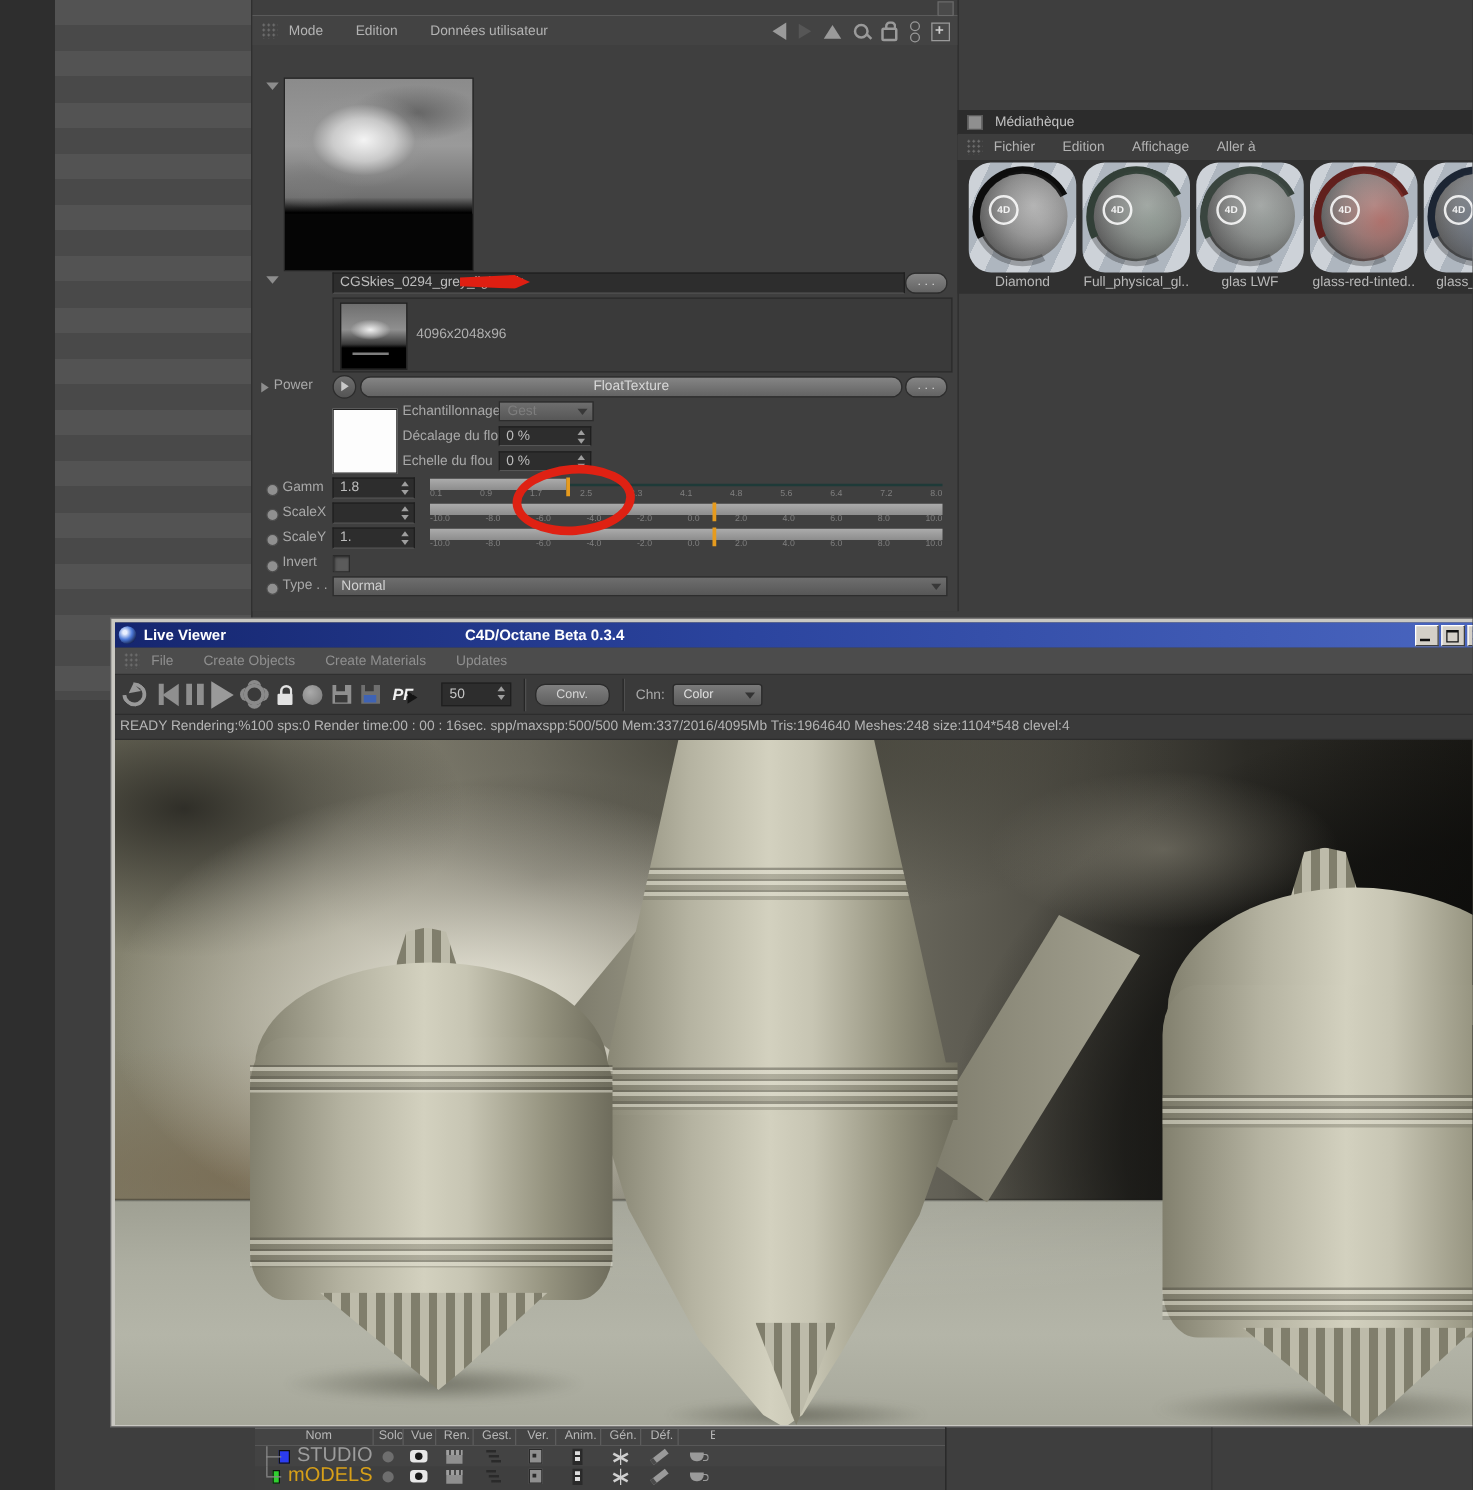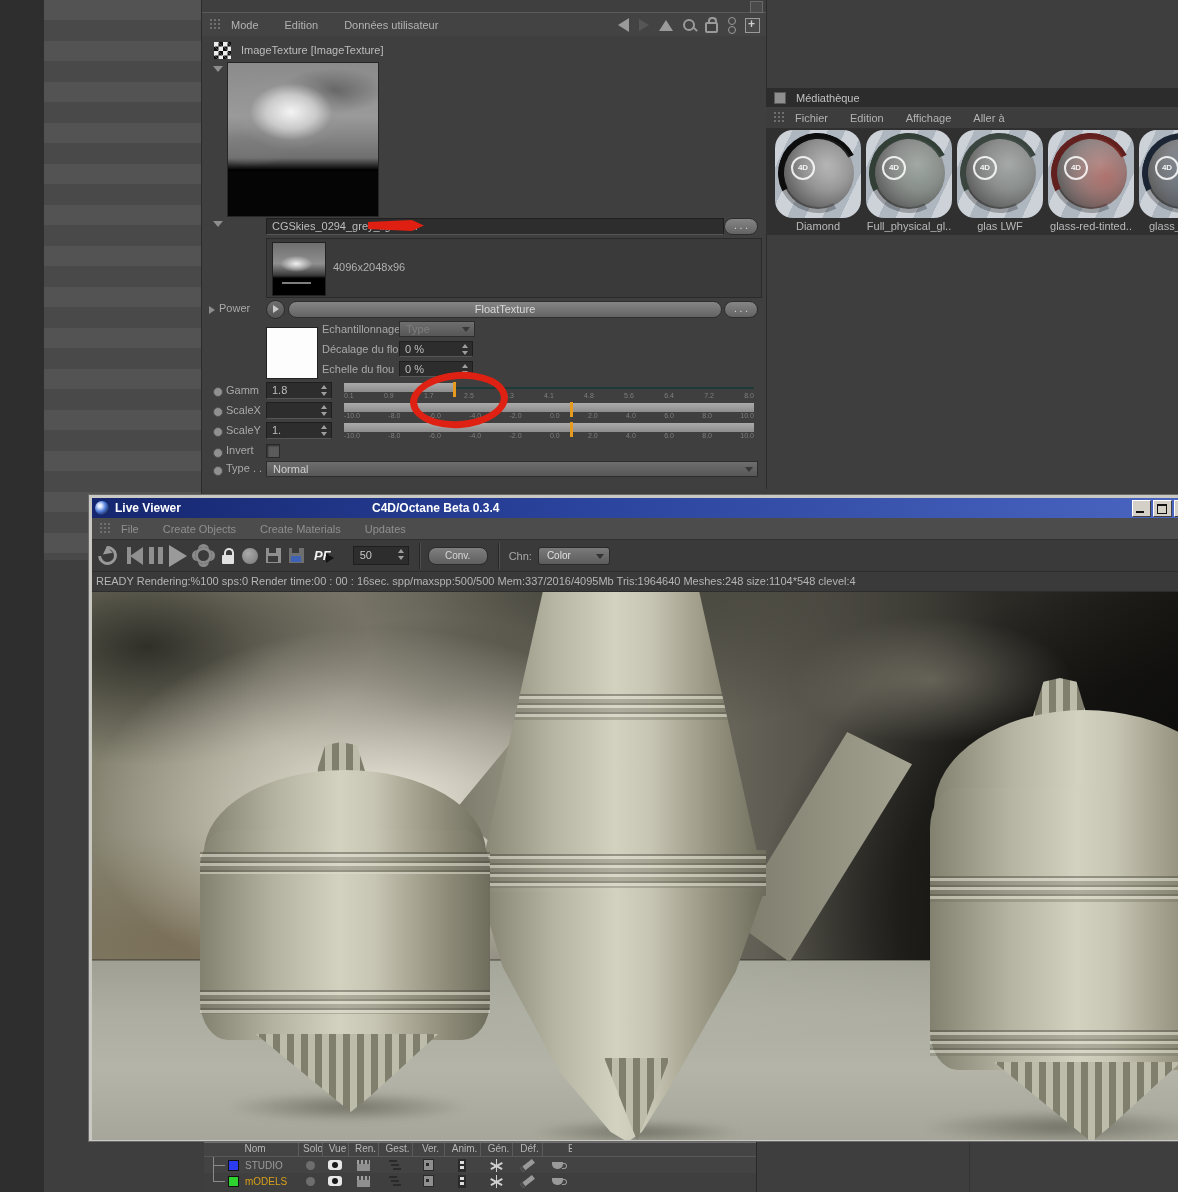--- a/index.html
+++ b/index.html
@@ -194,21 +194,21 @@
   .om-row:nth-child(odd){background:#434343;}
   .omc{box-sizing:border-box;display:flex;align-items:center;justify-content:center;}
   .omc.c1{width:94px;justify-content:flex-start;}
   .c2{width:24px;}.c3{width:26px;}.c4{width:30px;}.c5{width:34px;}.c6{width:32px;}
   .c7{width:36px;}.c8{width:32px;}.c9{width:30px;}.c10{width:30px;}
   .tree{width:18px;height:16px;position:relative;margin-left:6px;}
   .tree::before{content:'';position:absolute;left:3px;top:0;width:1px;height:8px;background:#8a8a8a;}
   .tree::after{content:'';position:absolute;left:3px;top:8px;width:12px;height:1px;background:#8a8a8a;}
   .om-row:first-child .tree::before{height:16px;}
   .om-swatch{width:9px;height:9px;background:var(--swatch,#888);border:1px solid #111;margin-right:6px;}
-  .om-name{font-size:10px;color:var(--name_color,#9c9c9c);}
+  .om-name{font-size:16px;color:var(--name_color,#9c9c9c);}
   .i-dot{width:9px;height:9px;border-radius:50%;background:#6e6e6e;}
   .i-eye{width:14px;height:10px;background:#e8e8e8;border-radius:3px;position:relative;}
   .i-eye::after{content:'';position:absolute;left:4px;top:2px;width:6px;height:6px;background:#1a1a1a;border-radius:50%;}
   .i-clap{width:13px;height:11px;background:#8f8f8f;border-top:4px solid #4a4a4a;box-sizing:border-box;position:relative;}
   .i-clap::after{content:'';position:absolute;left:0;top:-4px;width:100%;height:4px;
     background:repeating-linear-gradient(90deg,#9f9f9f 0 2px,transparent 2px 4px);}
   .i-gest{width:12px;height:10px;background:
     linear-gradient(90deg,#2a2a2a 0 8px,transparent 8px) 0 0/10px 2px no-repeat,
     linear-gradient(90deg,#2a2a2a 0 8px,transparent 8px) 2px 4px/10px 2px no-repeat,
     linear-gradient(90deg,#2a2a2a 0 8px,transparent 8px) 4px 8px/10px 2px no-repeat;}
@@ -258,24 +258,20 @@
       <div class="tri-r-dim"></div>
       <div class="tri-u"></div>
       <div class="mag"></div>
       <div class="lock-open"></div>
       <div class="dbl-circ">
           <i></i>
           <i></i>
         </div>
       <div class="add-box"></div>
     </div>
-    <div class="title-row">
-      <div class="checker"></div>
-      <span class="obj-title">ImageTexture [ImageTexture]</span>
-    </div>
 
     <div class="abs collapse" style="left:11px;top:66px;"></div>
     <div class="abs hdr-preview"></div>
 
     <div class="abs collapse" style="left:11px;top:221px;"></div>
     <div class="fld" style="left:64px;top:218px;width:446px;height:15px;">
       <span>CGSkies_0294_grey_light.hdr</span>
     </div>
     <div class="pill-btn" style="left:522px;top:218px;width:32px;height:15px;line-height:14px;">. . .</div>
 
@@ -289,21 +285,21 @@
     <div class="abs exp-arrow" style="left:7px;top:306px;"></div>
     <span class="abs power-label" style="left:17px;top:302px;">Power</span>
     <div class="circ-btn" style="left:64px;top:300px;"></div>
     <div class="pill-btn" style="left:86px;top:301px;width:432px;height:15px;line-height:14px;font-size:11px;">FloatTexture</div>
     <div class="pill-btn" style="left:522px;top:301px;width:32px;height:15px;line-height:14px;">. . .</div>
 
     <div class="abs swatch-white"></div>
 
     <span class="abs row-label" style="left:120px;top:323px;">Echantillonnage</span>
     <div class="drop disabled" style="left:197px;top:321px;width:62px;height:14px;">
-      <span>Type</span>
+      <span>Gest</span>
       <div class="arr"></div>
     </div>
     <span class="abs row-label" style="left:120px;top:343px;">Décalage du flou</span>
     <div class="fld" style="left:197px;top:341px;width:62px;height:14px;">
       <span>0 %</span>
       <div class="stepper"></div>
     </div>
     <span class="abs row-label" style="left:120px;top:363px;">Echelle du flou</span>
     <div class="fld" style="left:197px;top:361px;width:62px;height:14px;">
       <span>0 %</span>

